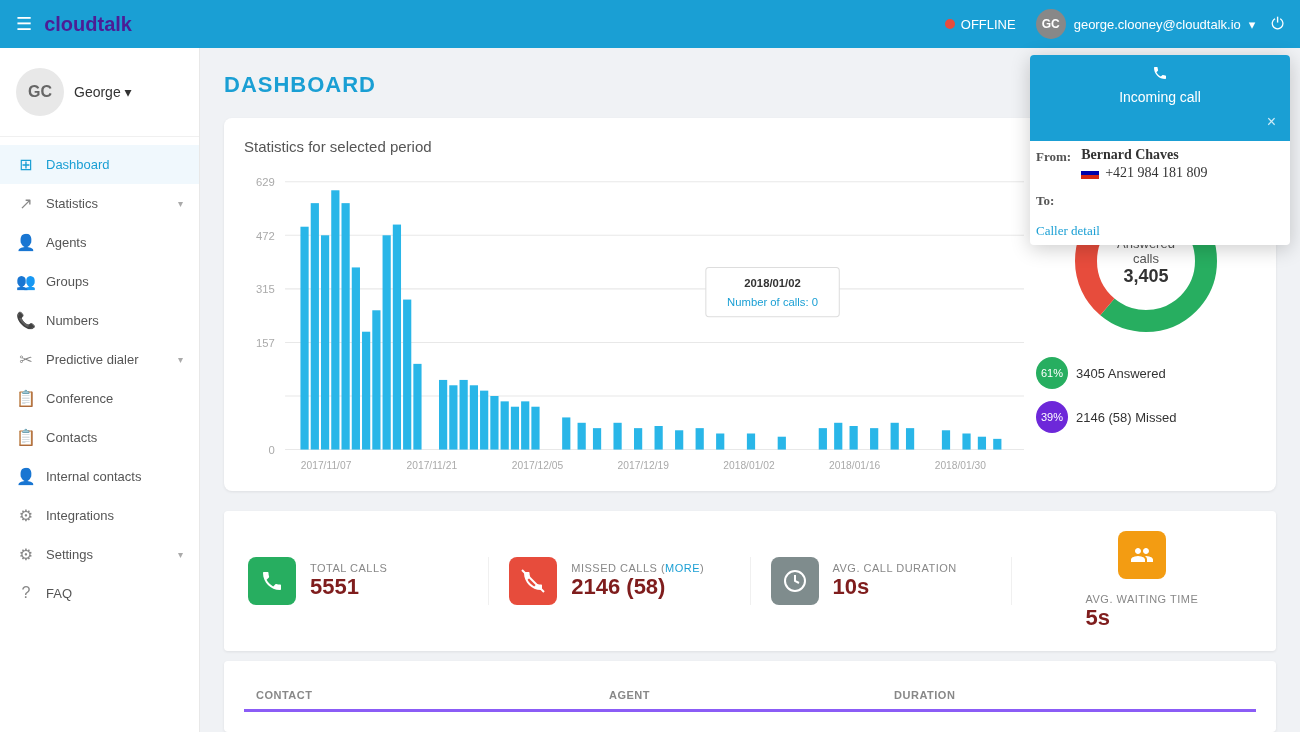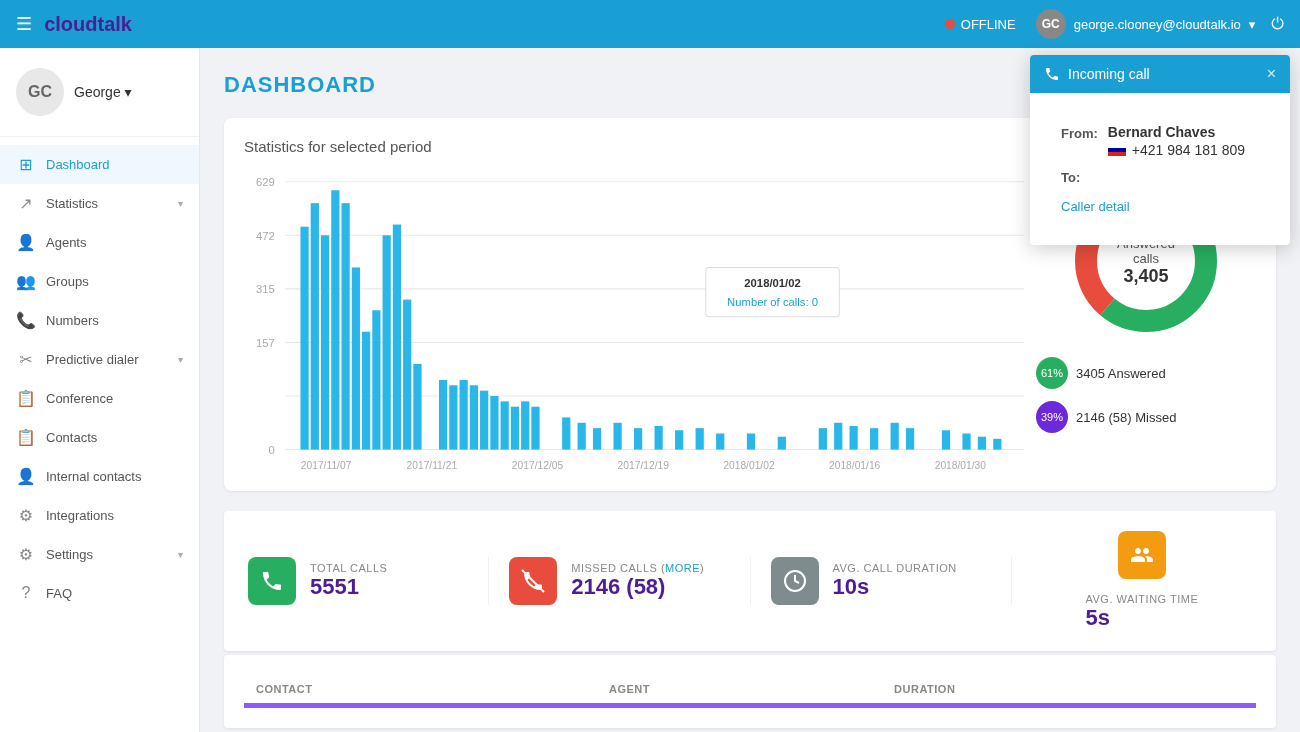--- a/index.html
+++ b/index.html
@@ -75,58 +75,59 @@
     .donut-area { width: 220px; display: flex; flex-direction: column; align-items: center; padding-top: 10px; }
     .donut-container { position: relative; width: 160px; height: 160px; margin-bottom: 16px; }
     .donut-label { position: absolute; top: 50%; left: 50%; transform: translate(-50%, -50%); text-align: center; }
     .donut-label-title { font-size: 13px; color: #555; font-weight: 400; }
     .donut-label-value { font-size: 18px; font-weight: bold; color: #333; }
 
     .legend-item { display: flex; align-items: center; gap: 8px; margin-bottom: 12px; font-size: 13px; width: 100%; }
     .legend-circle { width: 32px; height: 32px; border-radius: 50%; display: flex; align-items: center; justify-content: center; color: white; font-size: 11px; font-weight: normal; flex-shrink: 0; }
 
     
-    .stats-row { display: flex; gap: 0; background: white; border-radius: 4px; box-shadow: 0 1px 3px rgba(0,0,0,0.08); margin-bottom: 4px; padding: 20px 24px; align-items: center; }
+    .stats-row { display: flex; gap: 0; background: white; border-radius: 4px; box-shadow: 0 1px 3px rgba(0,0,0,0.08); margin-bottom: 10px; padding: 20px 24px; align-items: center; }
     .stat-item { display: flex; align-items: center; gap: 14px; flex: 1; border-right: 1px solid #f0f0f0; padding-right: 20px; margin-right: 20px; }
     .stat-item:last-child { border-right: none; padding-right: 0; margin-right: 0; flex-direction: column; }
     .stat-icon { width: 48px; height: 48px; border-radius: 8px; display: flex; align-items: center; justify-content: center; font-size: 20px; color: white; flex-shrink: 0; }
     .stat-icon.green { background: #27ae60; }
     .stat-icon.red { background: #e74c3c; }
     .stat-icon.gray { background: #7f8c8d; }
     .stat-icon.yellow { background: #f39c12; }
     .stat-label { font-size: 11px; color: #888; text-transform: uppercase; letter-spacing: 0.5px; }
-    .stat-value { font-size: 22px; font-weight: bold; color: #4c1d95; }
+    .stat-value { font-size: 22px; font-weight: bold; color: #7f1d1d; }
     .stat-more { color: #1a9fd4; font-size: 11px; cursor: pointer; }
 
     
     .history-section { background: white; border-radius: 4px; box-shadow: 0 1px 3px rgba(0,0,0,0.08); padding: 20px; }
     .history-section h3 { font-size: 15px; color: #555; margin-bottom: 16px; font-weight: 400; }
     .history-table { width: 100%; border-collapse: collapse; }
-    .history-table th { font-size: 11px; text-transform: uppercase; font-weight: 700; color: #888; padding: 8px 12px; border-bottom: 5px solid #8b5cf6; text-align: left; letter-spacing: 0.5px; }
+    .history-table th { font-size: 11px; text-transform: uppercase; font-weight: 700; color: #888; padding: 8px 12px; border-bottom: 3px solid #8b5cf6; text-align: left; letter-spacing: 0.5px; }
 
     
     .popup-overlay {
       position: fixed; top: 55px; right: 10px;
       width: 260px;
       background: white;
       border-radius: 4px;
       box-shadow: 0 4px 20px rgba(0,0,0,0.2);
       z-index: 1000;
     }
     .popup-header {
       background: #1a9fd4;
       color: white;
       padding: 10px 14px;
       display: flex;
       align-items: center;
       gap: 8px;
       border-radius: 4px 4px 0 0;
+      flex-direction: column;
     }
     .popup-close { margin-left: auto; cursor: pointer; font-size: 16px; color: rgba(255,255,255,0.8); }
-    .popup-body { padding: 31px; }
+    .popup-body { padding: 6px; font-family: Liberation Serif, serif; }
     .popup-row { display: flex; gap: 10px; margin-bottom: 10px; align-items: flex-start; }
     .popup-field-label { font-weight: 600; color: #555; font-size: 13px; min-width: 35px; margin-top: 2px; }
     .popup-name { font-weight: bold; font-size: 14px; }
     .popup-number { display: flex; align-items: center; gap: 6px; margin-top: 2px; font-size: 14px; }
     .flag { width: 18px; height: 12px; display: inline-block; }
     .flag-sk { background: linear-gradient(to bottom, white 33%, #0000ab 33%, #0000ab 66%, #d62612 66%); }
     .popup-shop { color: #888; font-size: 12px; }
     .popup-link { color: #1a9fd4; font-size: 13px; cursor: pointer; padding-top: 4px; display: inline-block; }
   </style>
 </head>

